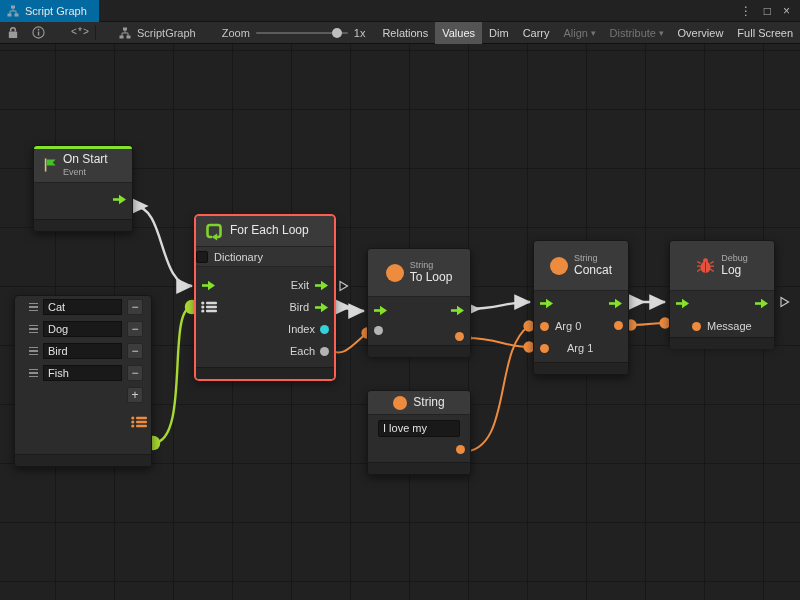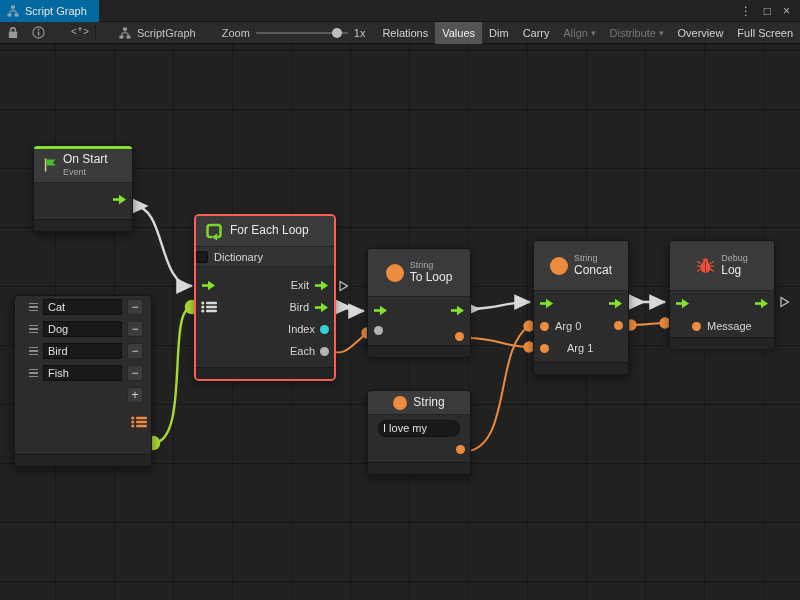--- a/index.html
+++ b/index.html
@@ -70,21 +70,21 @@
   .flowarrow svg { display:block; }
   .circle-icon { width:18px; height:18px; border-radius:50%; background:var(--orange,#ed8b3f); flex:0 0 auto; }
   .circle-icon.small { width:14px; height:14px; }
   
   .lrow { height:22px; display:flex; align-items:center; gap:5px; padding:0 8px 0 14px; flex:0 0 auto; }
   .lhandle { display:flex; flex-direction:column; gap:2px; }
   .lhandle i { display:block; width:9px; height:1.5px; background:#8d8d8d; }
   .linput { flex:1; min-width:0; height:16px; background:#191919; border:1px solid #101010; border-radius:0; color:#e2e2e2; font-size:11px; padding:0 4px; font-family:"Liberation Sans", sans-serif; }
   .sqbtn { width:16px; height:16px; background:#3c3c3c; border:1px solid #262626; border-radius:2px; color:#cfcfcf; display:flex; align-items:center; justify-content:center; font-size:12px; line-height:1; flex:0 0 auto; }
   .outrow { height:20px; display:flex; align-items:center; justify-content:flex-end; padding-right:4px; margin-top:6px; flex:0 0 auto; }
-  .strinput { width:82px; height:17px; background:#191919; border:1px solid #101010; border-radius:8px; color:#e2e2e2; font-size:11px; padding:0 4px; font-family:"Liberation Sans", sans-serif; }
+  .strinput { width:82px; height:17px; background:#191919; border:1px solid #101010; border-radius:2px; color:#e2e2e2; font-size:11px; padding:0 4px; font-family:"Liberation Sans", sans-serif; }
 </style>
 </head>
 <body>
 
 <div class="titlebar">
   <div class="tab">
     <svg width="14" height="12" viewBox="0 0 14 12">
       <path d="M7 3v3 M4 9V6h6v3" stroke="#8fa3ad" fill="none" stroke-width="1"></path>
       <rect x="5" y="0.5" width="4" height="3" fill="#8fa3ad"></rect>
       <rect x="1.5" y="8.5" width="4" height="3" fill="#8fa3ad"></rect>

